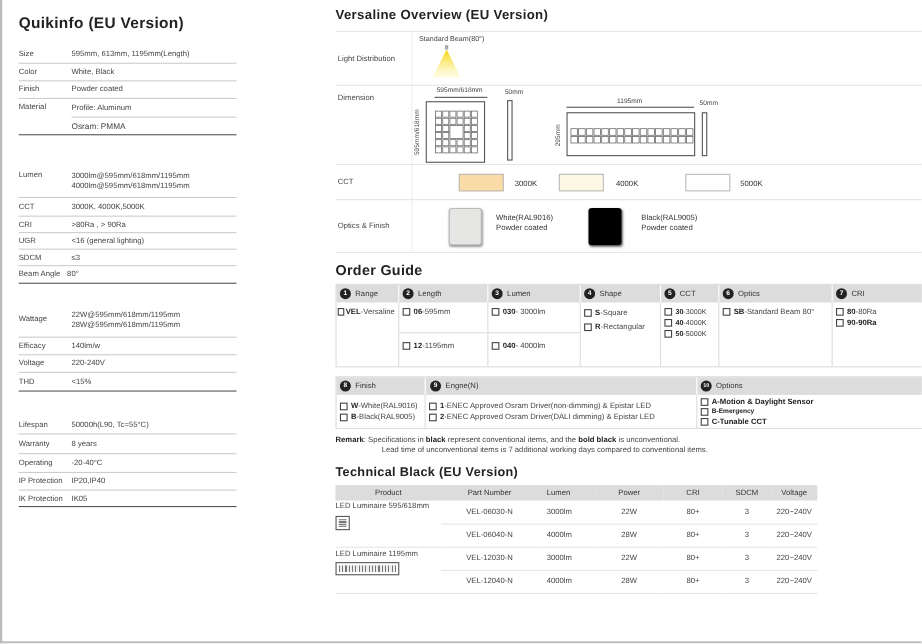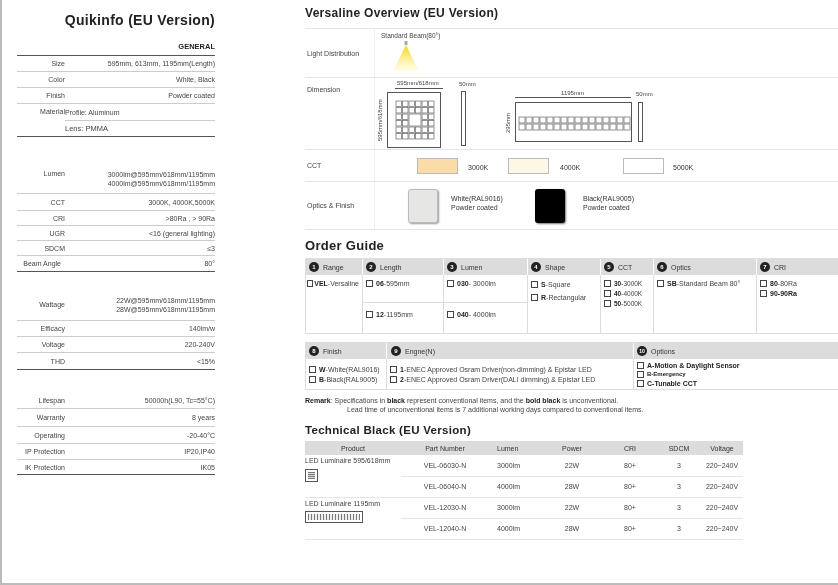--- a/index.html
+++ b/index.html
@@ -1,21 +1,21 @@
 <!DOCTYPE html>
 <html><head>
 <meta charset="utf-8">
 <style>
   * { box-sizing: border-box; margin: 0; padding: 0; }
   html, body { width: 838px; height: 585px; background: #fff; overflow: hidden; }
   body { font-family: "Liberation Sans", sans-serif; color: #333; position: relative; }
   .frame { position: absolute; left: 0; top: 0; width: 838px; height: 585px; border-left: 2px solid #bbb; border-bottom: 2px solid #bbb; }
 
   
-  .left { position: absolute; left: 17px; top: 12px; width: 198px; text-align: right; }
+  .left { position: absolute; left: 17px; top: 12px; width: 198px; }
   .left h1 { font-size: 14px; font-weight: bold; color: #222; letter-spacing: 0.3px; margin-bottom: 14px; }
   .sec-title { font-size: 7.5px; font-weight: bold; color: #222; padding-bottom: 4px; border-bottom: 1px solid #555; }
   .spec-row { display: flex; font-size: 7px; color: #444; border-bottom: 1px solid #ccc; align-items: center; }
   .spec-row .k { width: 48px; flex-shrink: 0; }
   .spec-row .v { flex: 1; line-height: 9px; }
   .spec-row.last { border-bottom: 1px solid #555; }
   .sub-line { border-top: 1px solid #ccc; }
 
   
   .right { position: absolute; left: 305px; top: 6px; width: 546px; }
@@ -47,38 +47,37 @@
 </style>
 </head>
 <body>
 
 <div class="frame"></div>
 
 <div class="left">
   <h1>Quikinfo (EU Version)</h1>
 
   <div>
-    <div class="sec-title">GENERAL</div>
     <div class="spec-row" style="height:16px">
       <span class="k">Size</span>
       <span class="v">595mm, 613mm, 1195mm(Length)</span>
     </div>
     <div class="spec-row" style="height:16px">
       <span class="k">Color</span>
       <span class="v">White, Black</span>
     </div>
     <div class="spec-row" style="height:16px">
       <span class="k">Finish</span>
       <span class="v">Powder coated</span>
     </div>
     <div class="spec-row last" style="align-items:flex-start">
       <span class="k" style="padding-top:4px">Material</span>
       <div class="v">
         <div style="height:16px;display:flex;align-items:center">Profile: Aluminum</div>
-        <div class="sub-line" style="height:16px;display:flex;align-items:center;font-size:7.5px">Lens: PMMA</div>
+        <div class="sub-line" style="height:16px;display:flex;align-items:center;font-size:7.5px">Osram: PMMA</div>
       </div>
     </div>
   </div>
 
   <div style="margin-top:30px">
     <div class="spec-row" style="height:27px;align-items:flex-start;padding-top:3px">
       <span class="k">Lumen</span>
       <div class="v">
         <div>3000lm@595mm/618mm/1195mm</div>
         <div>4000lm@595mm/618mm/1195mm</div>

